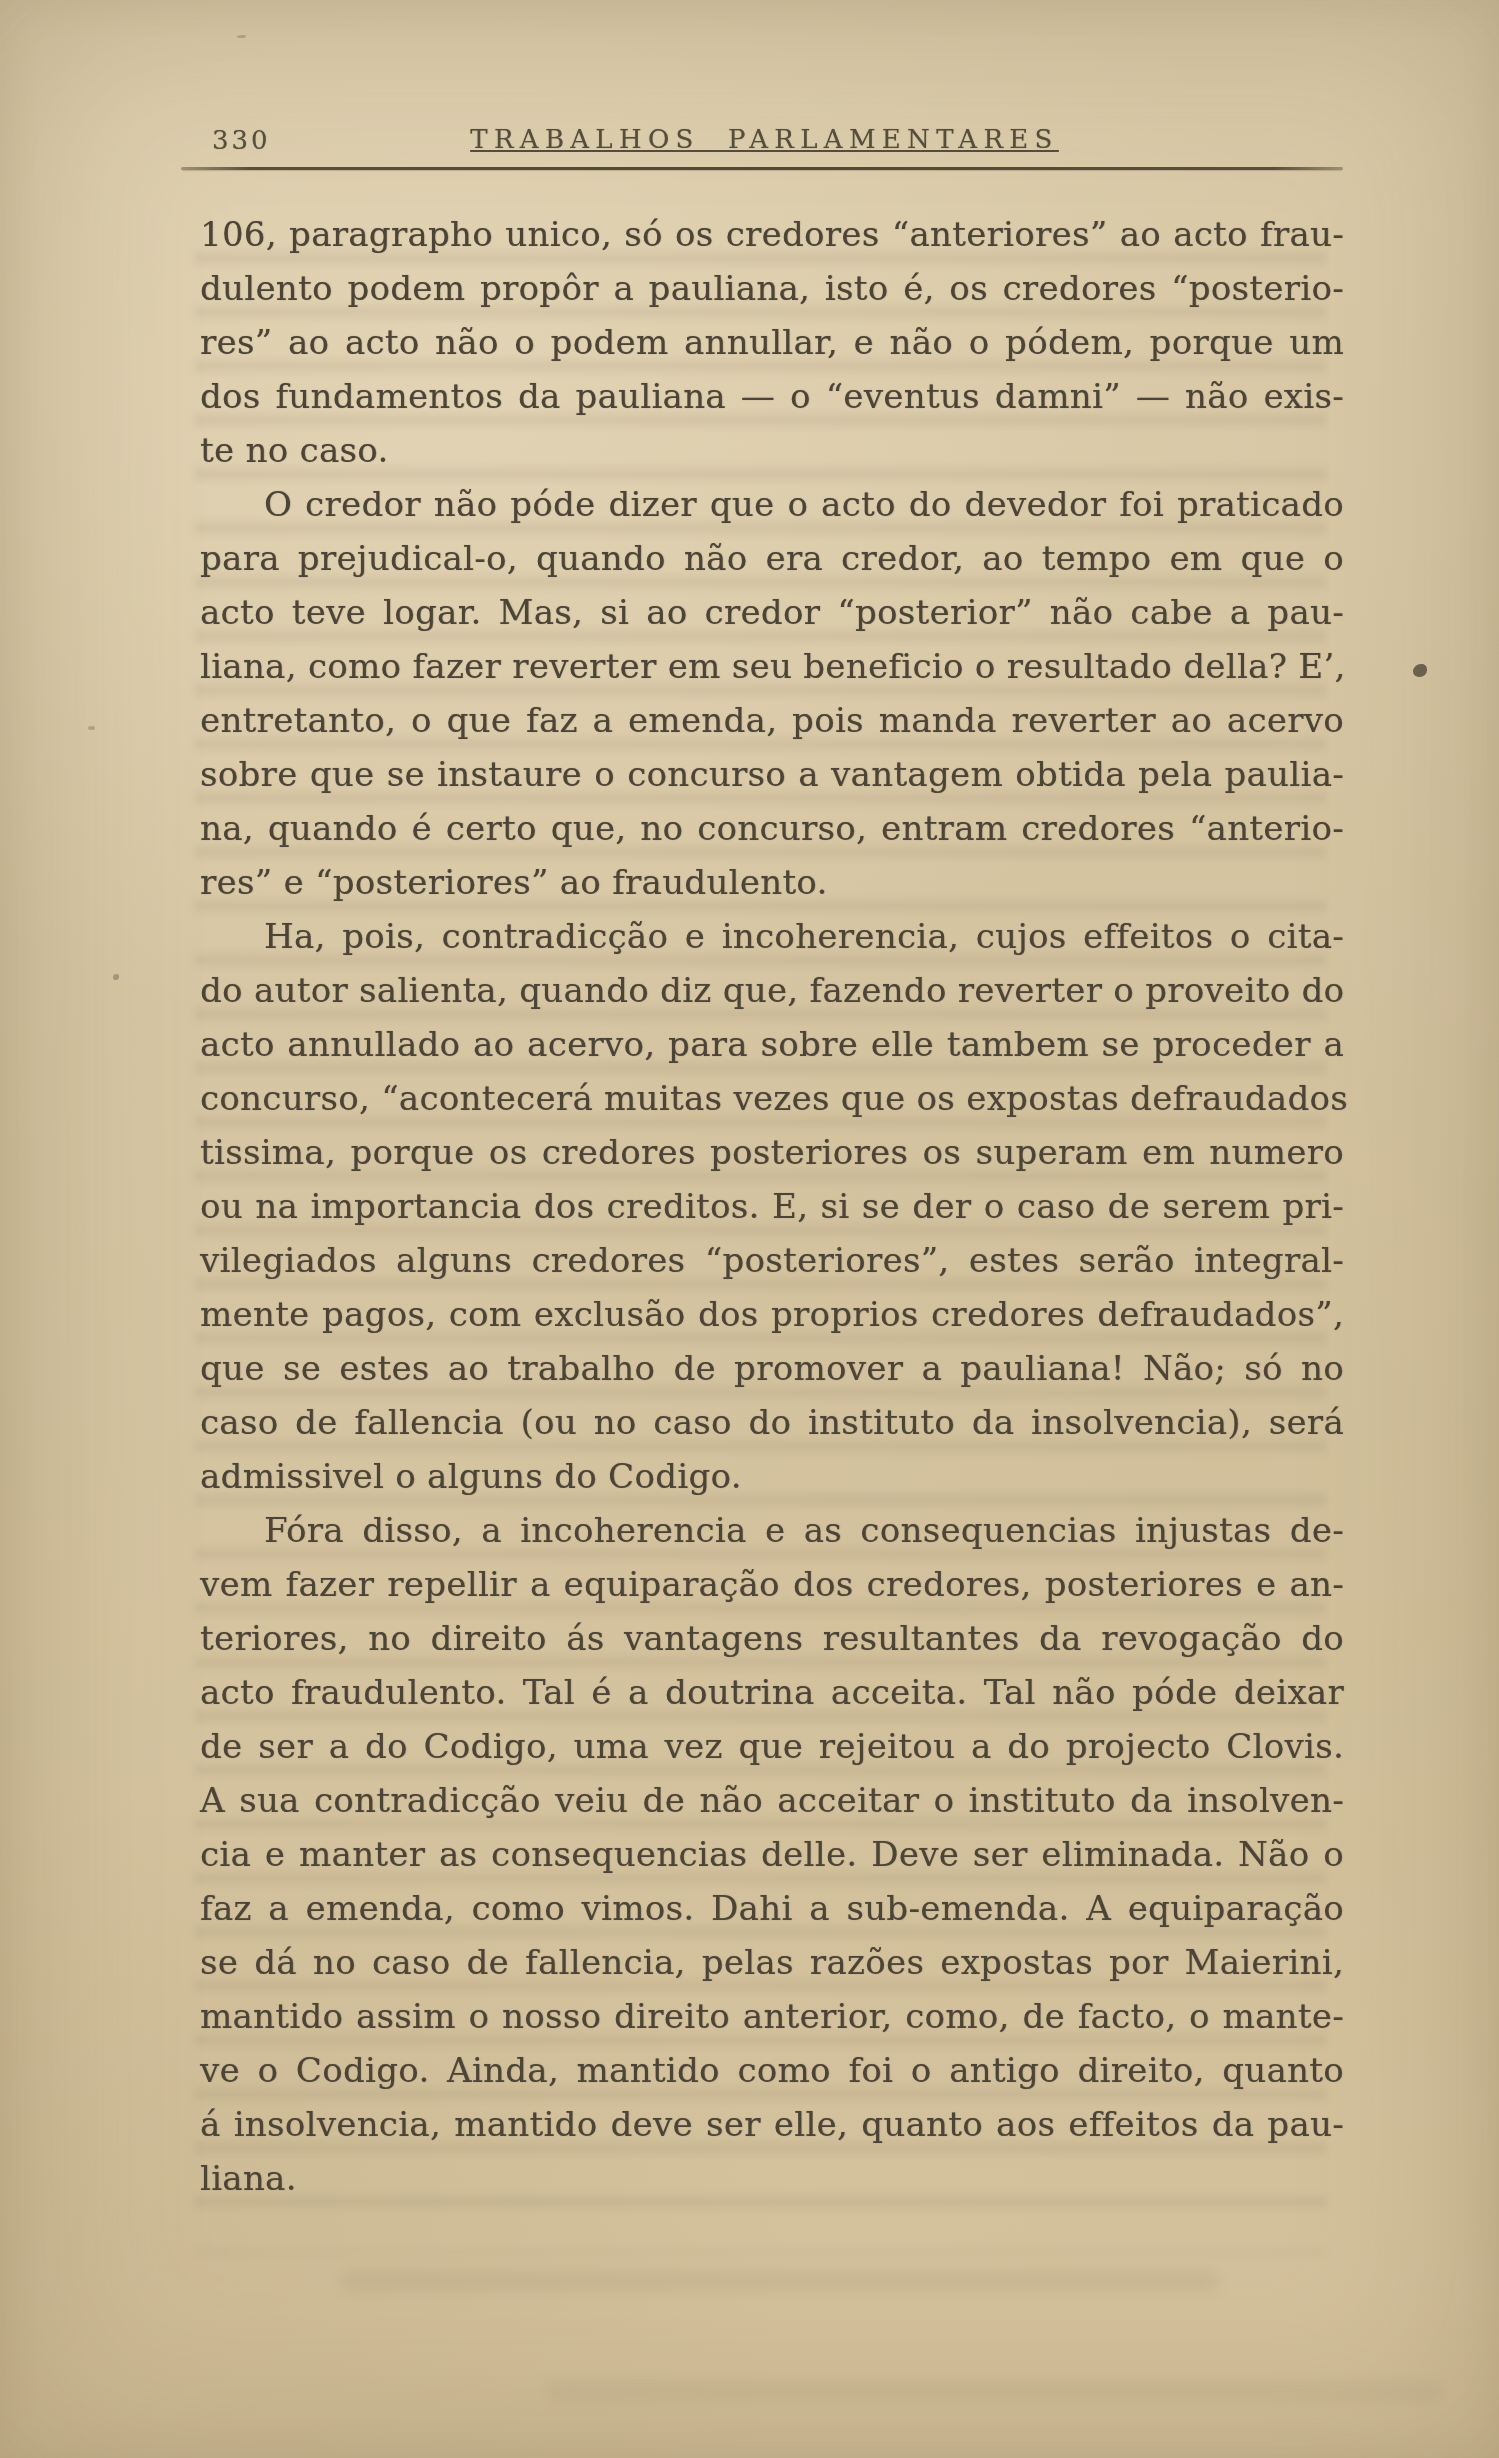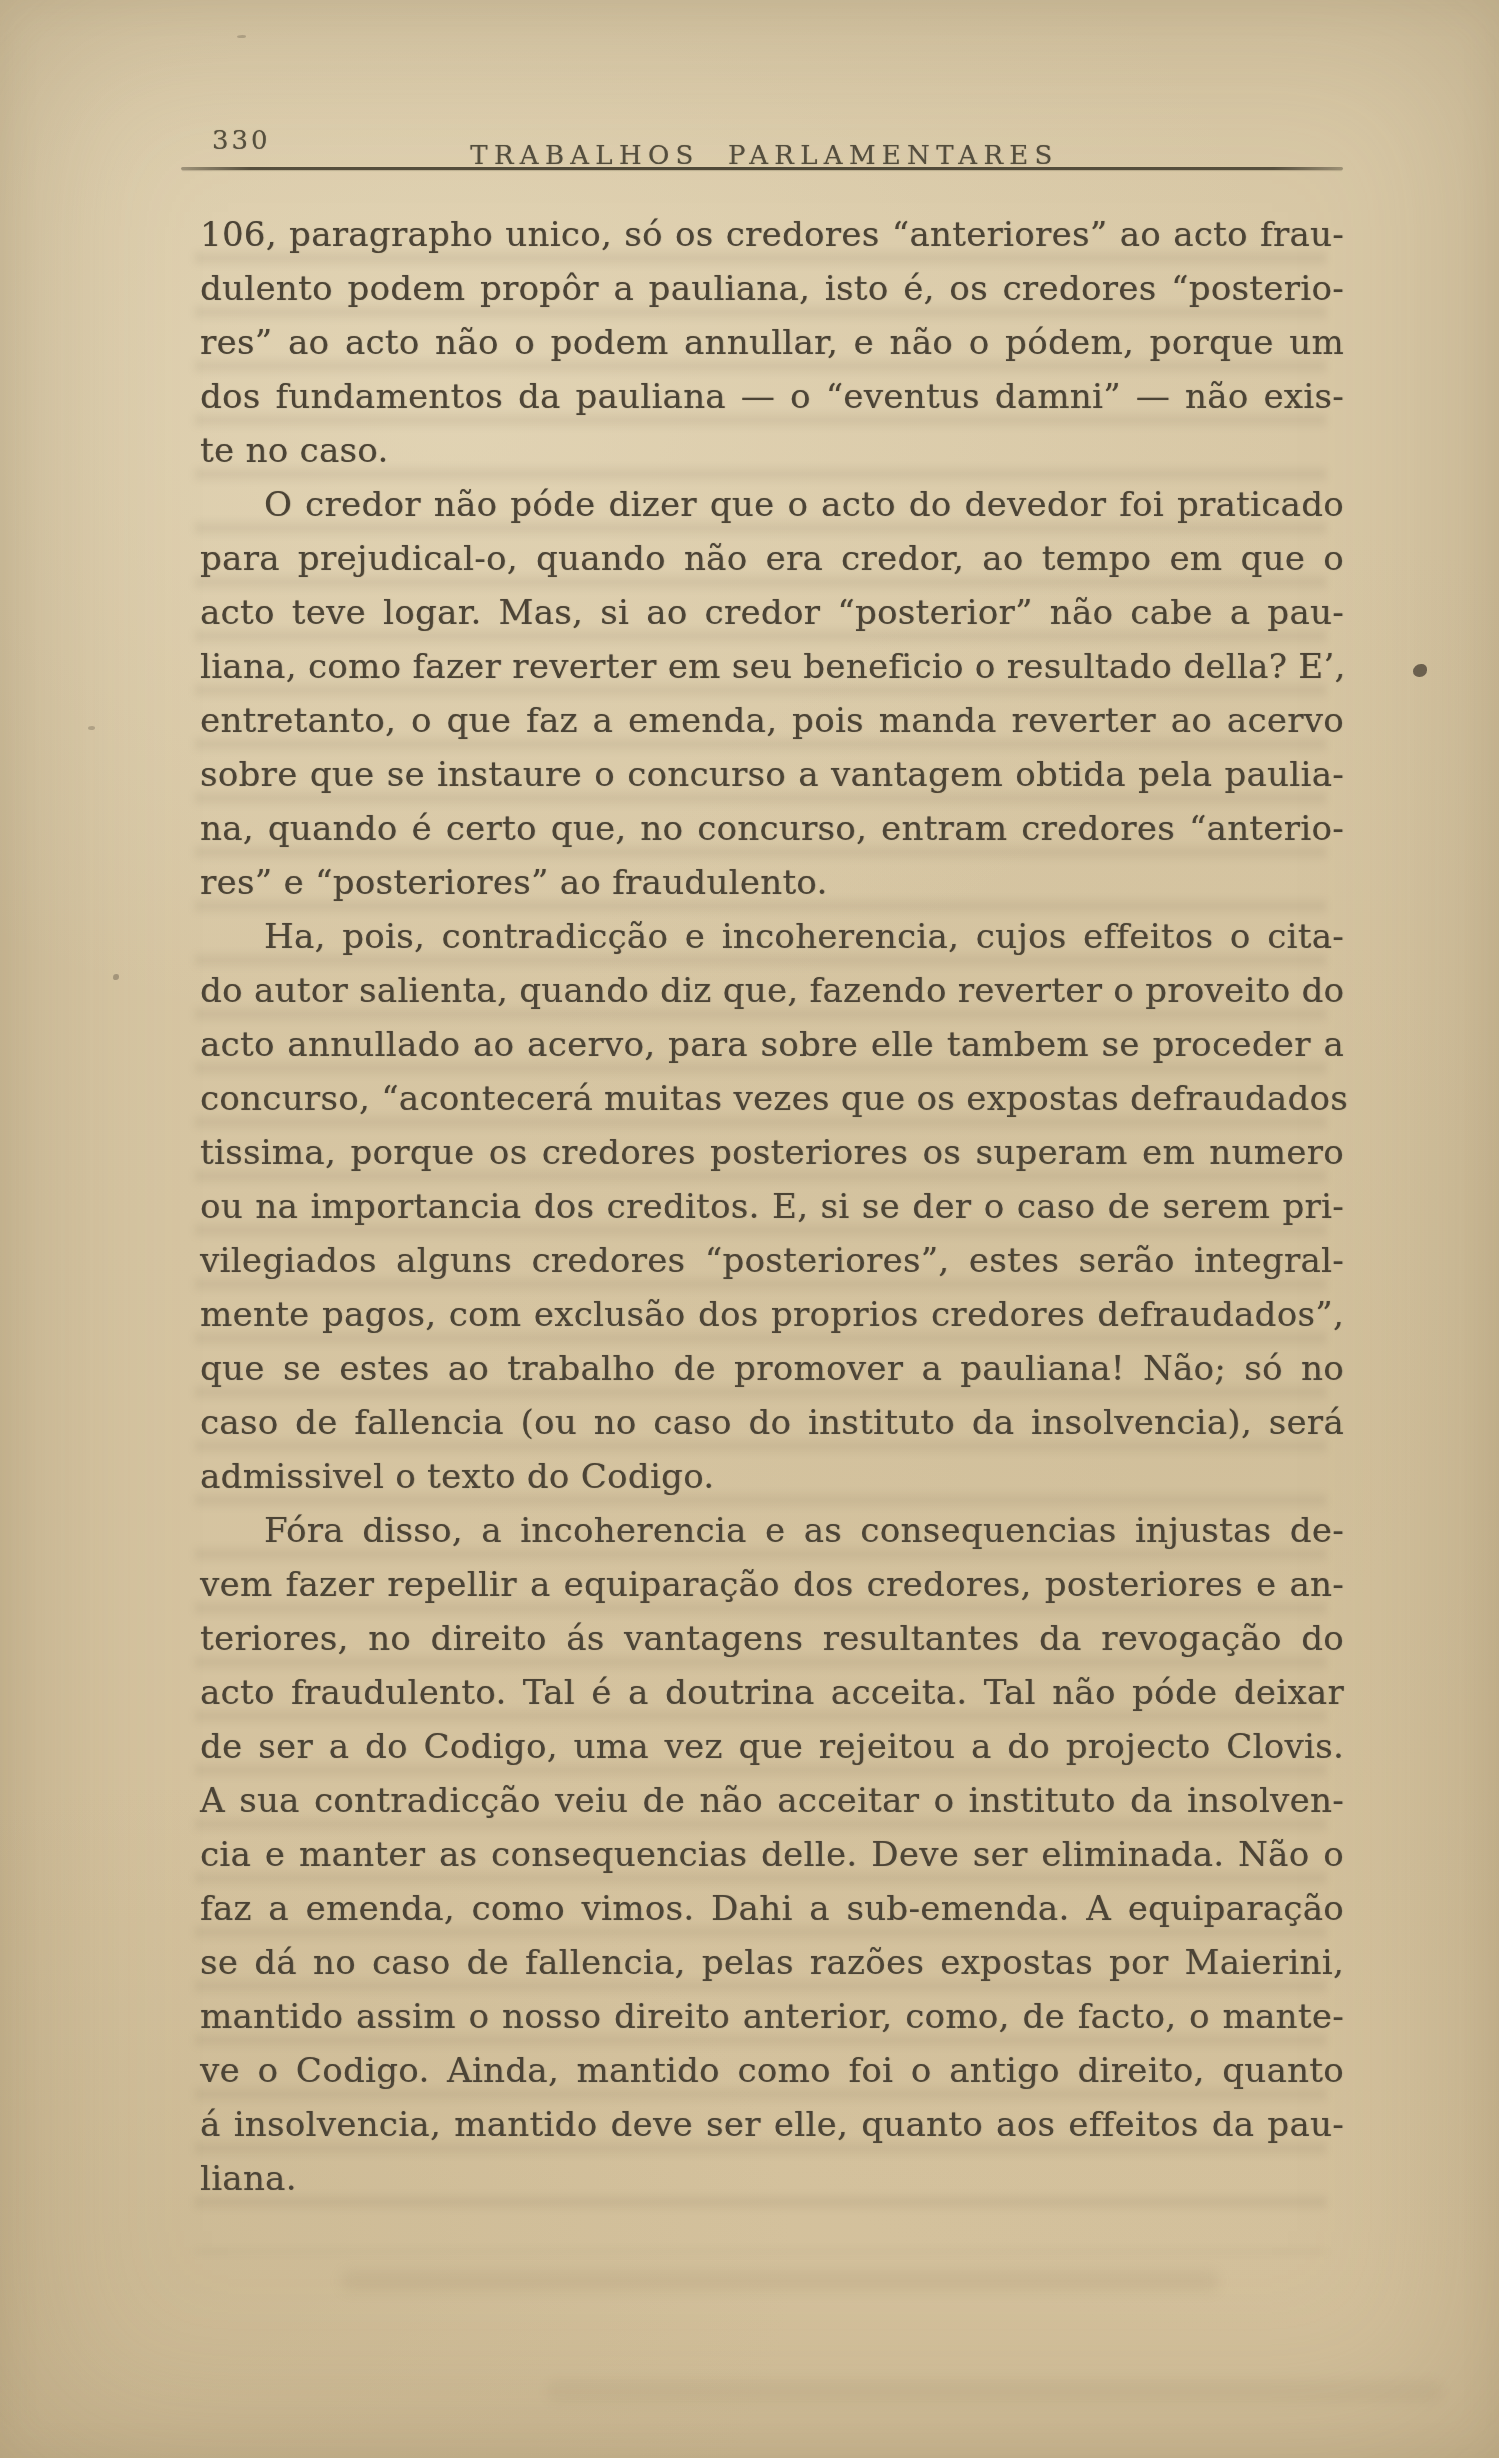--- a/index.html
+++ b/index.html
@@ -36,27 +36,28 @@
     top: 125px;
     font-size: 26px;
     letter-spacing: 2.9px;
     color: #56503f;
     text-shadow: 0 0 1px rgba(86,80,63,0.55);
   }
   .header-title {
     position: absolute;
     left: 185px;
     width: 1159px;
-    top: 140px;
+    top: 124px;
     text-align: center;
     font-size: 26px;
     letter-spacing: 6.3px;
     word-spacing: 13.7px;
     color: #544e3e;
     text-shadow: 0 0 1px rgba(84,78,62,0.55);
+    text-decoration: underline;
   }
   .header-rule {
     position: absolute;
     left: 181px;
     top: 167px;
     width: 1162px;
     height: 2.9px;
     border-radius: 2px;
     background: linear-gradient(90deg,
       rgba(86,79,62,0.45) 0%, #564f3e 6%, #4f4939 50%, #564f3e 94%, rgba(86,79,62,0.45) 100%);
@@ -158,21 +159,21 @@
         <div class="line indent">Ha, pois, contradicção e incoherencia, cujos effeitos o cita-</div>
         <div class="line">do autor salienta, quando diz que, fazendo reverter o proveito do</div>
         <div class="line">acto annullado ao acervo, para sobre elle tambem se proceder a</div>
         <div class="line">concurso, “acontecerá muitas vezes que os expostas defraudados</div>
         <div class="line">tissima, porque os credores posteriores os superam em numero</div>
         <div class="line">ou na importancia dos creditos. E, si se der o caso de serem pri-</div>
         <div class="line">vilegiados alguns credores “posteriores”, estes serão integral-</div>
         <div class="line">mente pagos, com exclusão dos proprios credores defraudados”,</div>
         <div class="line">que se estes ao trabalho de promover a pauliana! Não; só no</div>
         <div class="line">caso de fallencia (ou no caso do instituto da insolvencia), será</div>
-        <div class="line last">admissivel o texto do Codigo.</div>
+        <div class="line last">admissivel o alguns do Codigo.</div>
       </div>
       <div>
         <div class="line indent">Fóra disso, a incoherencia e as consequencias injustas de-</div>
         <div class="line">vem fazer repellir a equiparação dos credores, posteriores e an-</div>
         <div class="line">teriores, no direito ás vantagens resultantes da revogação do</div>
         <div class="line">acto fraudulento. Tal é a doutrina acceita. Tal não póde deixar</div>
         <div class="line">de ser a do Codigo, uma vez que rejeitou a do projecto Clovis.</div>
         <div class="line">A sua contradicção veiu de não acceitar o instituto da insolven-</div>
         <div class="line">cia e manter as consequencias delle. Deve ser eliminada. Não o</div>
         <div class="line">faz a emenda, como vimos. Dahi a sub-emenda. A equiparação</div>

